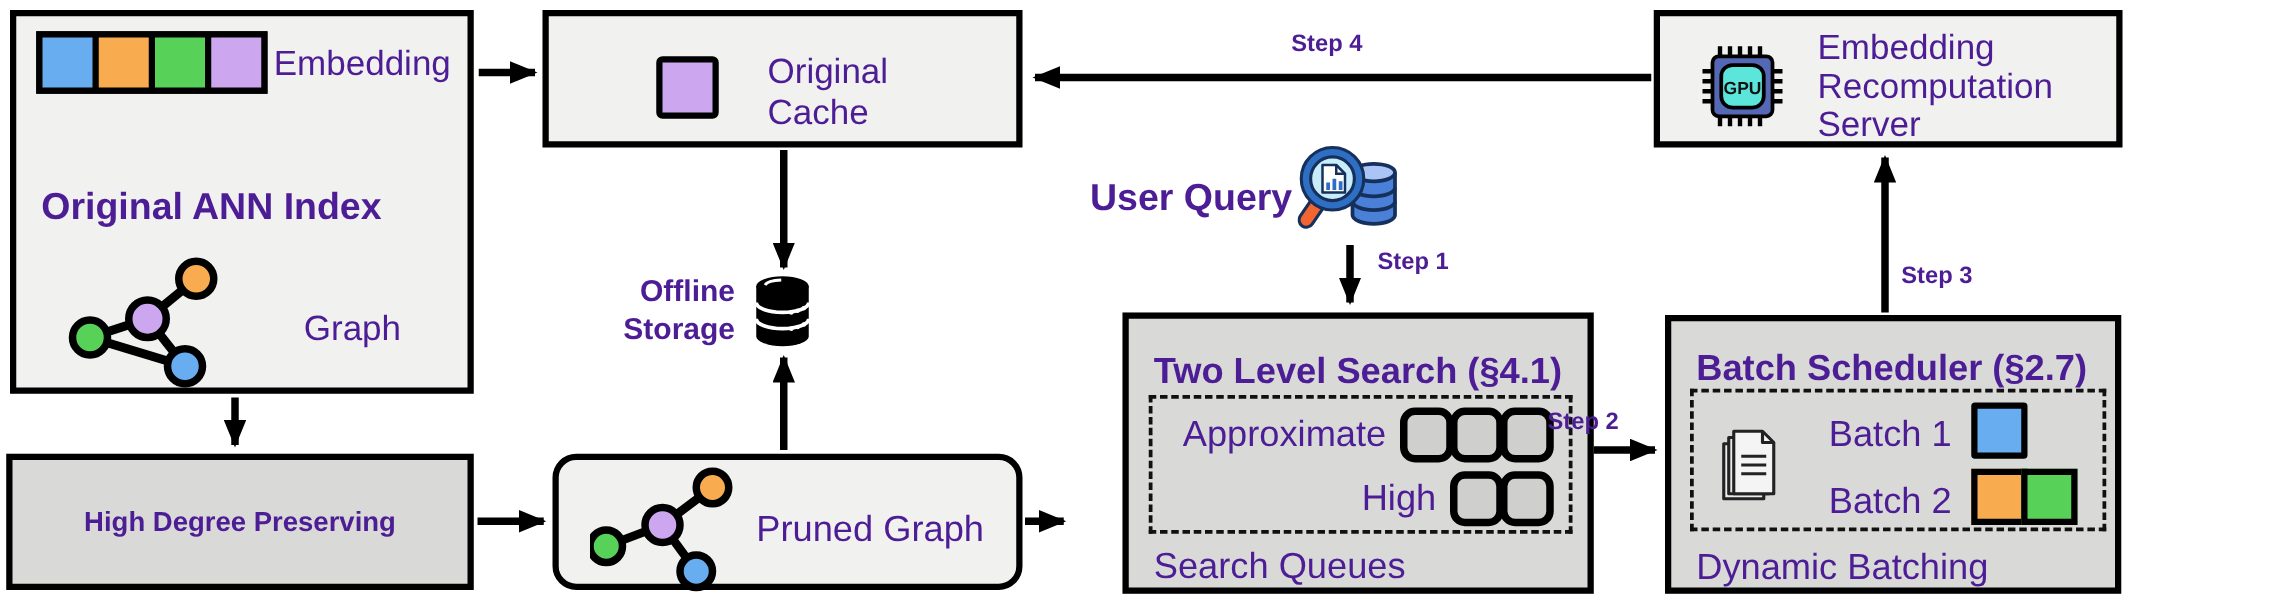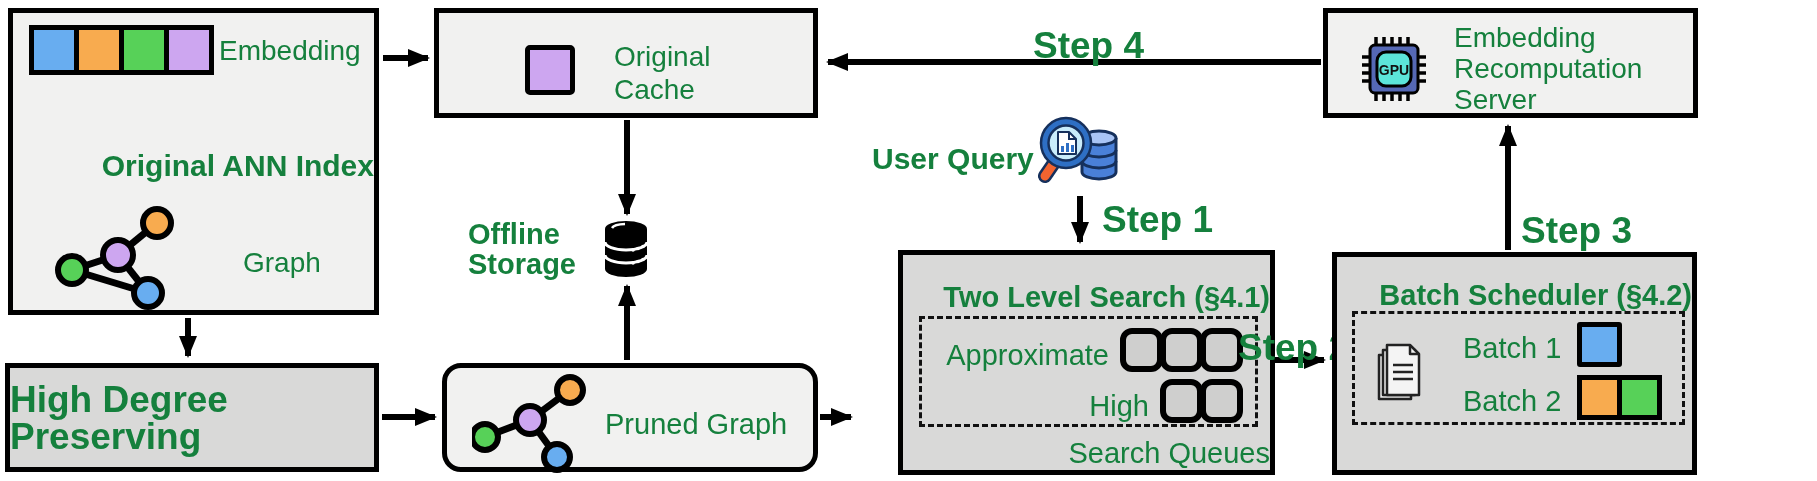--- a/index.html
+++ b/index.html
@@ -1,36 +1,36 @@
 <!DOCTYPE html>
 <html style="--box-light: #f1f1f0; --box-gray: #d9d9d8; --queue-fill: #cfcfce; --blue: #68adf0; --orange: #f8ab4f; --green: #57d158; --purple: #cda6f0; --gpu-chip: #5568b5; --gpu-core: #5ce5da; --glass-rim: #2e6fc4; --glass-lens: #c9ecfb; --glass-handle: #f26430; --db-body: #4a80d8; --db-top: #a9c4f5; --icon-outline: #16305c;"><head>
 <meta charset="utf-8">
 <style>
   html,body{margin:0;padding:0;background:#fff;}
   .canvas{
     position:relative;width:1817px;height:481px;background:#fff;overflow:hidden;
-    font-family:"Liberation Sans","DejaVu Sans",sans-serif;color:#15803d;
+    font-family:"Liberation Sans","DejaVu Sans",sans-serif;color:#4c1d95;
   }
   .abs{position:absolute;}
   .box{position:absolute;border:5px solid #000;box-sizing:border-box;}
   .light{background:var(--box-light,#f1f1f0);}
   .gray{background:var(--box-gray,#d9d9d8);}
   .dashed{position:absolute;border:3px dashed #111;box-sizing:border-box;}
   .t28{font-size:28px;}
   .t29{font-size:29px;}
   .bold{font-weight:700;}
-  .center{left:0;right:0;text-align:right;}
-  .step{position:absolute;font-weight:700;font-size:37px;}
+  .center{left:0;right:0;text-align:left;padding-left:20px;}
+  .step{position:absolute;font-weight:700;font-size:19px;}
   
   .emb-strip{position:absolute;left:16px;top:12px;display:flex;gap:5px;background:#000;border:5px solid #000;}
   .emb-cell{width:40px;height:40px;}
   
   .cache-square{position:absolute;left:86px;top:32px;width:40px;height:40px;border:5px solid #000;border-radius:5px;background:var(--purple,#cda6f0);}
   
-  .q-row{position:absolute;left:0;right:12px;display:flex;align-items:flex-end;justify-content:flex-end;gap:14px;height:48px;}
+  .q-row{position:absolute;left:0;right:12px;display:flex;align-items:center;justify-content:flex-end;gap:14px;height:48px;}
   .q-squares{display:flex;}
   .queue-sq{width:31px;height:32px;border:6px solid #000;border-radius:12px;background:var(--queue-fill,#cfcfce);margin-left:-3px;}
   
   .b-square{position:absolute;width:35px;height:35px;border:5px solid #000;border-radius:3px;box-sizing:content-box;}
   .b-pair{position:absolute;display:flex;}
   .pair-sq{width:35px;height:35px;border:5px solid #000;}
   .pair-sq + .pair-sq{margin-left:-5px;}
   svg{display:block;}
 </style>
 </head>
@@ -132,21 +132,21 @@
     <circle cx="28" cy="27" r="25" fill="none" style="stroke:var(--icon-outline);" stroke-width="2.5"></circle>
     <circle cx="28" cy="27" r="17.5" fill="none" style="stroke:var(--icon-outline);" stroke-width="2.5"></circle>
     <path d="M20 16 h11 l7 7 v15 h-18 z" fill="#fff" style="stroke:var(--icon-outline);" stroke-width="2" stroke-linejoin="round"></path>
     <path d="M31 16 v7 h7" fill="none" style="stroke:var(--icon-outline);" stroke-width="2"></path>
     <rect x="23" y="30" width="3" height="6" style="fill:var(--glass-rim);"></rect>
     <rect x="28" y="27" width="3" height="9" style="fill:var(--glass-rim);"></rect>
     <rect x="33" y="29" width="3" height="7" style="fill:var(--glass-rim);"></rect>
   </svg>
   <div class="step" style="left:1102px;top:199px;">Step 1</div>
 
-  <div class="abs bold" style="left:468px;top:219px;width:120px;font-size:29px;line-height:30px;">Offline Storage</div>
+  <div class="abs bold" style="left:468px;top:219px;width:120px;text-align:right;font-size:24px;line-height:30px;">Offline Storage</div>
   <svg class="abs" style="left:602px;top:220px;" width="48" height="58" viewBox="0 0 48 58">
     <path d="M3 9 v40 a21 8 0 0 0 42 0 V9" fill="#000"></path>
     <ellipse cx="24" cy="9" rx="21" ry="8" fill="#000"></ellipse>
     <path d="M10 8 a15 5 0 0 1 13 -4" stroke="#fff" stroke-width="2.5" fill="none"></path>
     <path d="M3 22 a21 8 0 0 0 42 0" stroke="#fff" stroke-width="3" fill="none"></path>
     <path d="M3 35 a21 8 0 0 0 42 0" stroke="#fff" stroke-width="3" fill="none"></path>
     <g fill="#fff">
       <circle cx="31" cy="30" r="1.8"></circle>
         <circle cx="36" cy="28.5" r="1.8"></circle>
         <circle cx="41" cy="26.5" r="1.8"></circle>
@@ -173,47 +173,48 @@
           <span class="queue-sq"></span>
           <span class="queue-sq"></span>
         </span>
       </div>
     </div>
     <div class="abs center t29" style="top:182px;">Search Queues</div>
   </div>
   <div class="step" style="left:1238px;top:327px;">Step 2</div>
 
   <div class="box gray" style="left:1332px;top:252px;width:365px;height:223px;">
-    <div class="abs bold center t29" style="top:22px;">Batch Scheduler (§4.2)</div>
+    <div class="abs bold center t29" style="top:22px;">Batch Scheduler (§2.7)</div>
     <div class="dashed" style="left:15px;top:54px;width:333px;height:114px;">
       <svg class="abs" style="left:20px;top:27px;" width="52" height="64" viewBox="0 0 52 64">
         <g fill="#ececec" stroke="#222" stroke-width="2.5" stroke-linejoin="round">
           <rect x="4" y="14" width="32" height="44"></rect>
           <rect x="8" y="9" width="32" height="45"></rect>
           <path d="M12 4 h23 l9 9 v41 h-32 z" fill="#f4f4f4"></path>
           <path d="M35 4 v9 h9" fill="none"></path>
           <line x1="18" y1="24" x2="38" y2="24"></line>
           <line x1="18" y1="31" x2="38" y2="31"></line>
           <line x1="18" y1="38" x2="38" y2="38"></line>
         </g>
       </svg>
       <div class="abs t29" style="left:108px;top:18px;">Batch 1</div>
       <div class="b-square" style="left:222px;top:8px;background:var(--blue);"></div>
       <div class="abs t29" style="left:108px;top:71px;">Batch 2</div>
       <div class="b-pair" style="left:222px;top:61px;">
         <span class="pair-sq" style="background:var(--orange);"></span>
         <span class="pair-sq" style="background:var(--green);"></span>
       </div>
     </div>
+    <div class="abs center t29" style="top:181px;">Dynamic Batching</div>
   </div>
   <div class="step" style="left:1521px;top:170px;margin-top:40px;">Step 3</div>
   <div class="step" style="left:1033px;top:25px;">Step 4</div>
 
   <div class="box gray" style="left:5px;top:363px;width:374px;height:109px;display:flex;flex-direction:column;align-items:center;justify-content:center;">
-    <div class="bold" style="font-size:37px;line-height:37px;">High Degree Preserving</div>
+    <div class="bold" style="font-size:22px;line-height:37px;">High Degree Preserving</div>
   </div>
 
   <div class="box light" style="left:442px;top:363px;width:376px;height:109px;border-radius:19px;">
     <svg class="abs" style="left:25px;top:5px;" width="120" height="102" viewBox="0 0 120 102">
       <g stroke="#000" stroke-width="7">
         <line x1="13" y1="64" x2="58" y2="47"></line>
         <line x1="58" y1="47" x2="98" y2="17"></line>
         <line x1="58" y1="47" x2="85" y2="84"></line>
       </g>
       <g stroke="#000" stroke-width="6">

